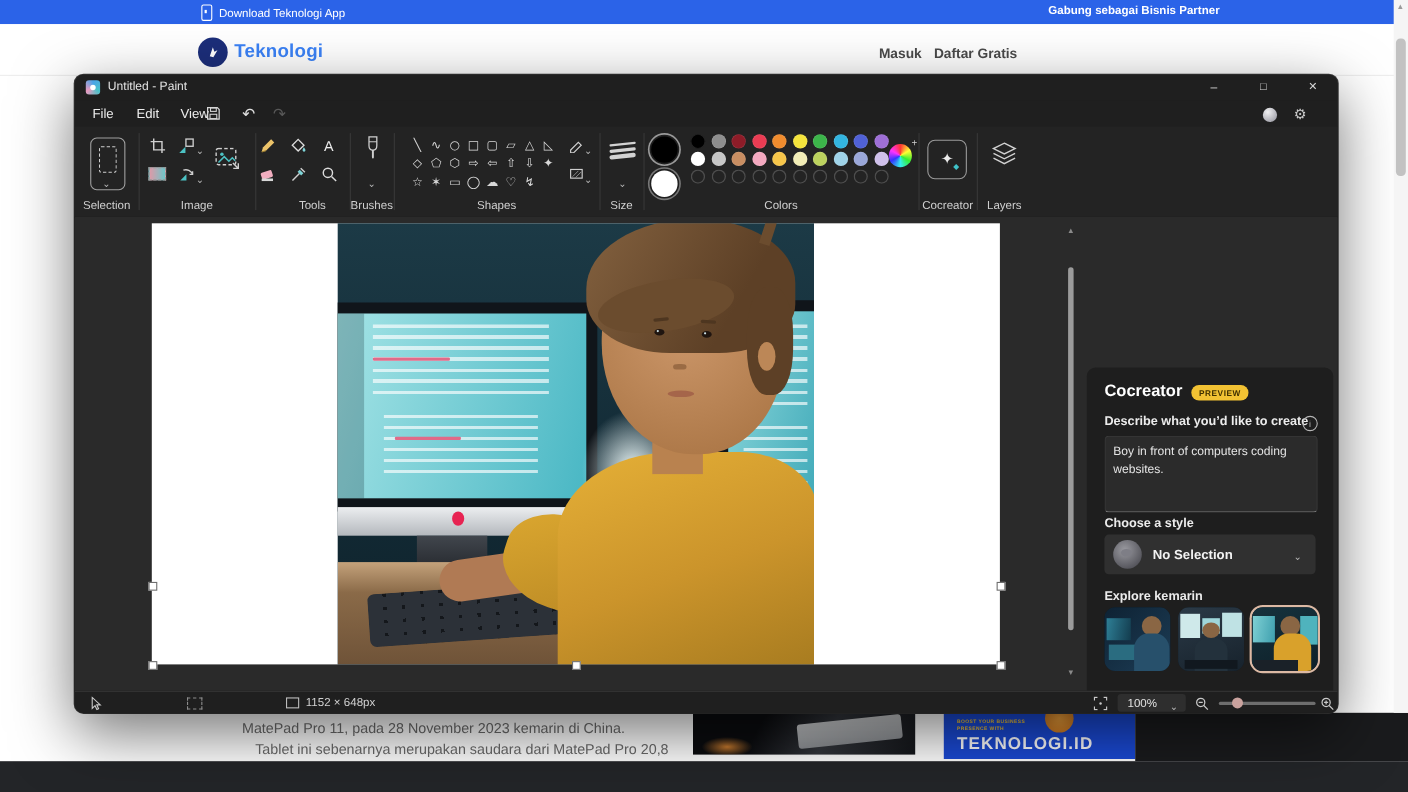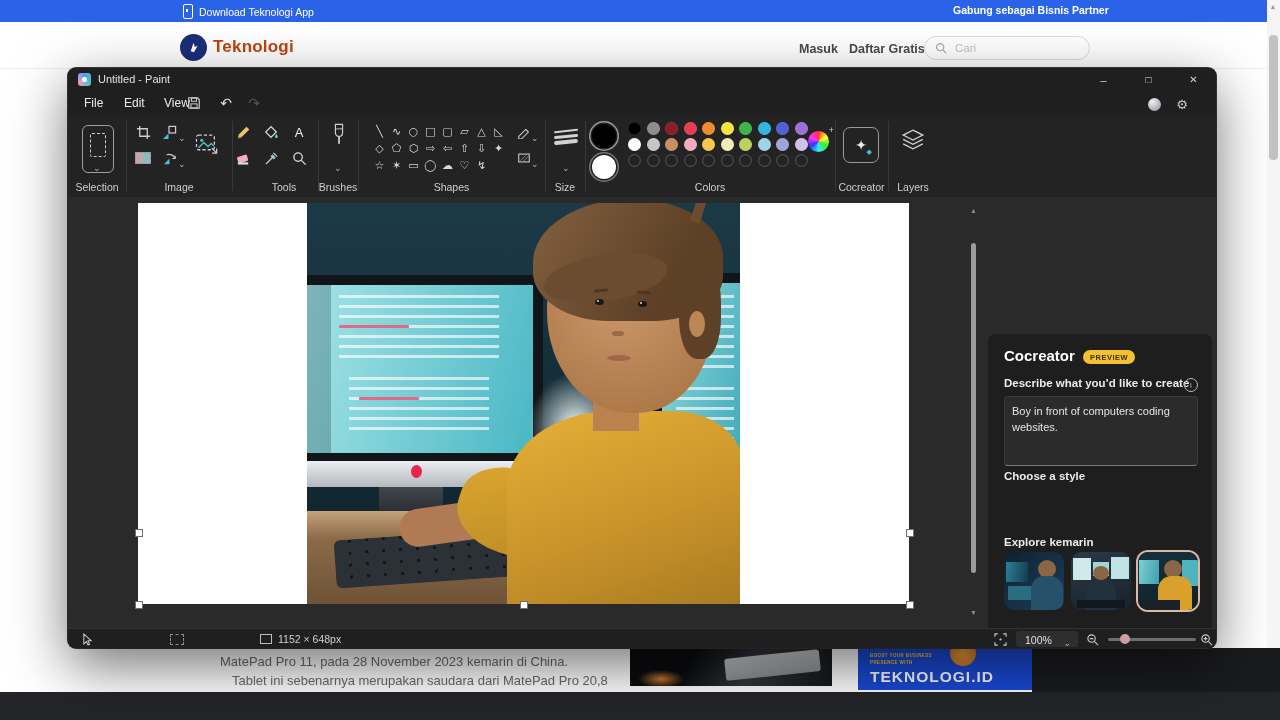--- a/index.html
+++ b/index.html
@@ -6,21 +6,21 @@
     font-family:"Liberation Sans","DejaVu Sans",sans-serif;-webkit-font-smoothing:antialiased;}
   .abs{position:absolute;}
   
   .topbar{left:0;top:0;width:1280px;height:22px;background:#2b63e8;}
   .topbar .dl{left:183px;top:4px;display:flex;align-items:center;gap:6px;color:#fff;font-size:10.5px;font-weight:normal;}
   .phone-ic{width:8px;height:13px;border:1.5px solid #fff;border-radius:2px;position:relative;background:#2b63e8;}
   .phone-ic::after{content:"";position:absolute;left:2px;top:4px;width:2px;height:3px;background:#fff;}
   .topbar .partner{left:953px;top:4px;color:#fff;font-size:10.5px;font-weight:bold;}
   .site-header{left:0;top:22px;width:1280px;height:46px;background:#fff;border-bottom:1px solid #ededed;}
   .logo-circle{left:180px;top:12px;width:27px;height:27px;border-radius:50%;background:#1c2e7a;display:flex;align-items:center;justify-content:center;}
-  .brand-text{left:213px;top:15px;font-size:17px;font-weight:bold;color:#c2410c;letter-spacing:.2px;}
+  .brand-text{left:213px;top:15px;font-size:17px;font-weight:bold;color:#3b82f6;letter-spacing:.2px;}
   .nav-masuk{left:799px;top:20px;font-size:12.5px;color:#4a4a4a;font-weight:bold;}
   .nav-daftar{left:849px;top:20px;font-size:12.5px;color:#4a4a4a;font-weight:bold;}
   .searchbox{left:924px;top:14px;width:166px;height:24px;border:1px solid #dcdcdc;border-radius:13px;background:#fff;display:flex;align-items:center;padding-left:10px;gap:6px;box-sizing:border-box;}
   .searchbox input{border:none;outline:none;font-size:11.5px;color:#555;width:110px;background:transparent;font-family:inherit;}
   .searchbox input::placeholder{color:#c0c0c0;}
   .page-scrollbar{right:0;top:0;width:13px;height:648px;background:#f5f5f5;z-index:60;}
   .page-scrollbar .thumb{position:absolute;left:2px;top:35px;width:9px;height:125px;background:#c2c2c2;border-radius:4px;}
   .page-scrollbar .up{position:absolute;left:2.5px;top:3px;font-size:7px;color:#9a9a9a;}
   .bottom-strip{left:0;top:648px;width:1280px;height:44px;background:#fff;}
   .article-l1{left:220px;top:654px;font-size:13px;color:#6b6b6b;}
@@ -154,27 +154,20 @@
 
 <div class="abs site-header">
   <div class="abs logo-circle">
     <svg width="13" height="13" viewBox="0 0 14 14">
         <path d="M4 11 L7 2 L8.5 6.5 L11.5 5 L7.5 12 Z" fill="#fff"></path>
       </svg>
   </div>
   <div class="abs brand-text">Teknologi</div>
   <div class="abs nav-masuk">Masuk</div>
   <div class="abs nav-daftar">Daftar Gratis</div>
-  <div class="abs searchbox">
-    <svg width="12" height="12" viewBox="0 0 14 14">
-        <circle cx="6" cy="6" r="4.2" fill="none" stroke="#a9a9a9" stroke-width="1.4"></circle>
-        <path d="M9.2 9.2 L13 13" stroke="#a9a9a9" stroke-width="1.4"></path>
-      </svg>
-    <input placeholder="Cari" style="">
-  </div>
 </div>
 
 <div class="abs bottom-strip"></div>
 <div class="abs article-l1">MatePad Pro 11, pada 28 November 2023 kemarin di China.</div>
 <div class="abs article-l2">Tablet ini sebenarnya merupakan saudara dari MatePad Pro 20,8</div>
 <div class="abs tablet-img">
   <div class="kb"></div>
   <div class="glow"></div>
 </div>
 <div class="abs ad-banner">
@@ -444,20 +437,25 @@
       <div class="a glyph-down" style="top:402px;"></div>
     </div>
 
     <div class="abs co-panel">
       <div class="abs co-title">Cocreator</div>
       <div class="abs co-badge">PREVIEW</div>
       <div class="abs co-label" style="left:16px;top:43px;">Describe what you’d like to create</div>
       <div class="abs info-ic glyph-info"></div>
       <div class="abs prompt-box">Boy in front of computers coding websites.</div>
       <div class="abs co-label" style="left:16px;top:136px;">Choose a style</div>
+      <div class="abs style-dd">
+        <div class="abs style-thumb"></div>
+        <div class="abs style-val">No Selection</div>
+        <div class="abs chev dd-chev"></div>
+      </div>
       <div class="abs co-label" style="left:16px;top:202px;">Explore kemarin</div>
 
       <div class="abs vthumb" style="left:16px;">
         <span style="left:0;top:0;width:60px;height:58px;background:linear-gradient(135deg,#0e2233,#1d3d56);"></span>
         <span style="left:2px;top:10px;width:22px;height:20px;background:linear-gradient(100deg,#2e7f96,#133c4e);"></span>
         <span style="left:4px;top:34px;width:24px;height:14px;background:#2a6c80;"></span>
         <span style="left:34px;top:8px;width:18px;height:18px;border-radius:50%;background:#8a6644;"></span>
         <span style="left:27px;top:24px;width:32px;height:34px;border-radius:40% 40% 0 0;background:#27506b;"></span>
       </div>
       <div class="abs vthumb" style="left:83px;">

